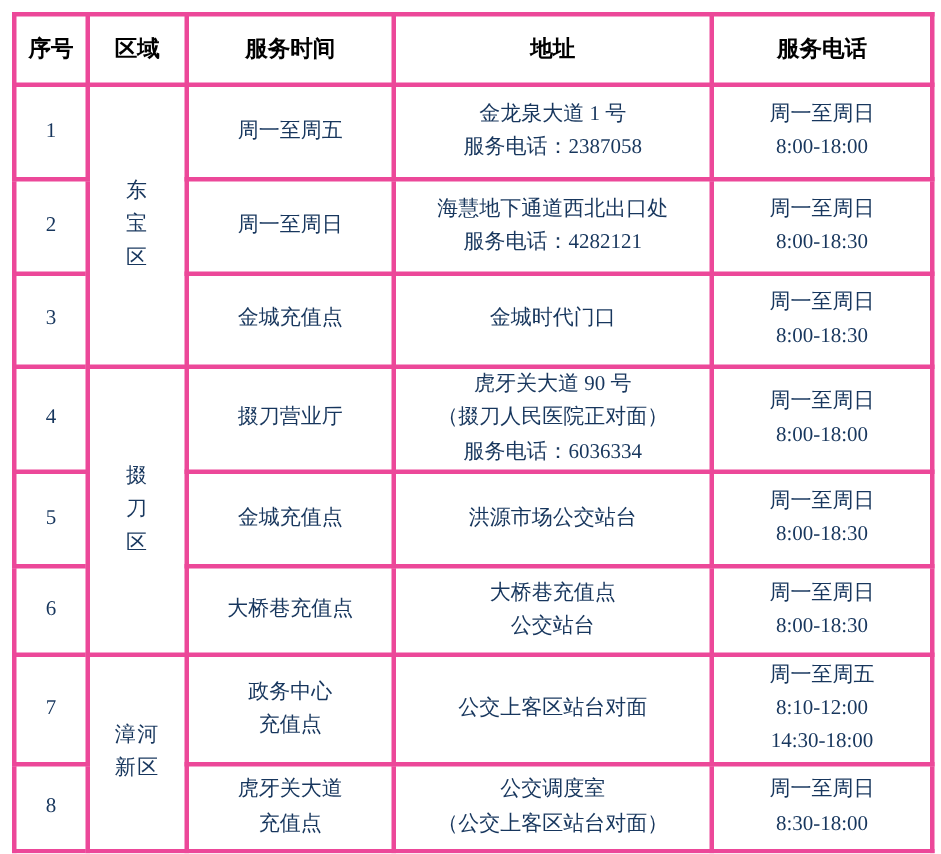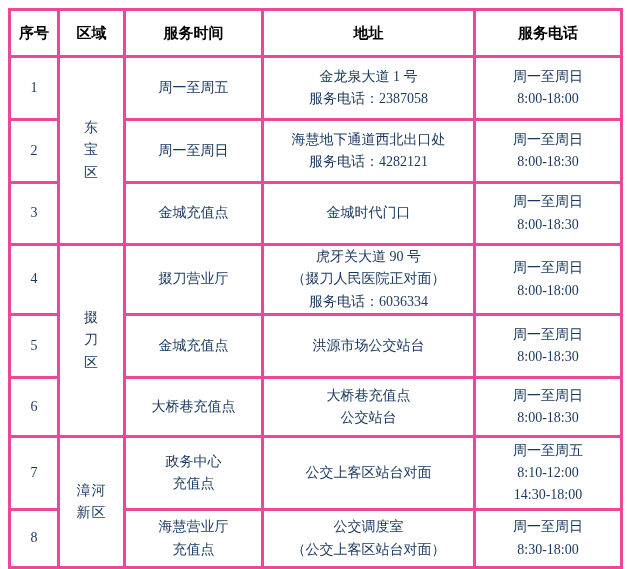--- a/index.html
+++ b/index.html
@@ -125,21 +125,21 @@
 新区</td>
         <td>政务中心
 充值点</td>
         <td>公交上客区站台对面</td>
         <td>周一至周五
 8:10-12:00
 14:30-18:00</td>
       </tr>
       <tr style="height:58px">
         <td>8</td>
-        <td>海慧营业厅
+        <td>虎牙关大道
 充值点</td>
         <td>公交调度室
 （公交上客区站台对面）</td>
         <td>周一至周日
 8:30-18:00</td>
       </tr>
     </tbody>
   </table>
 </div>
 

